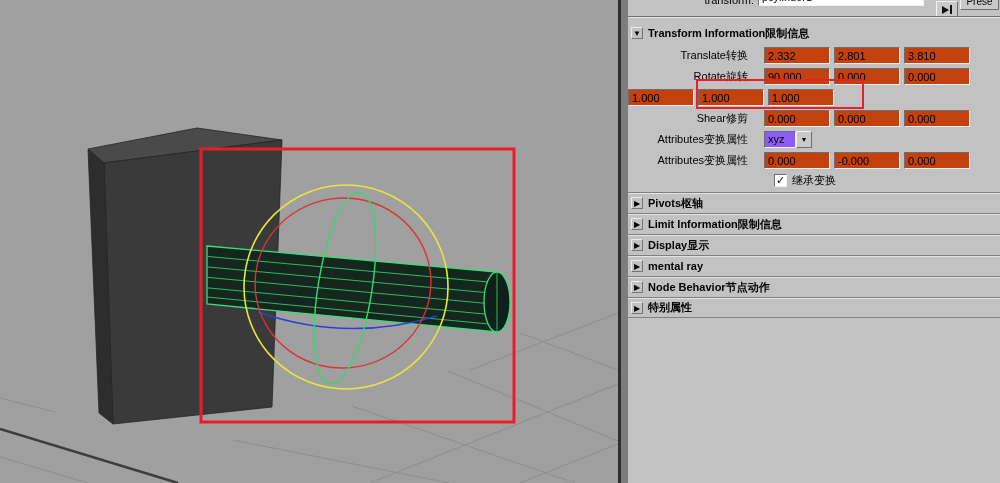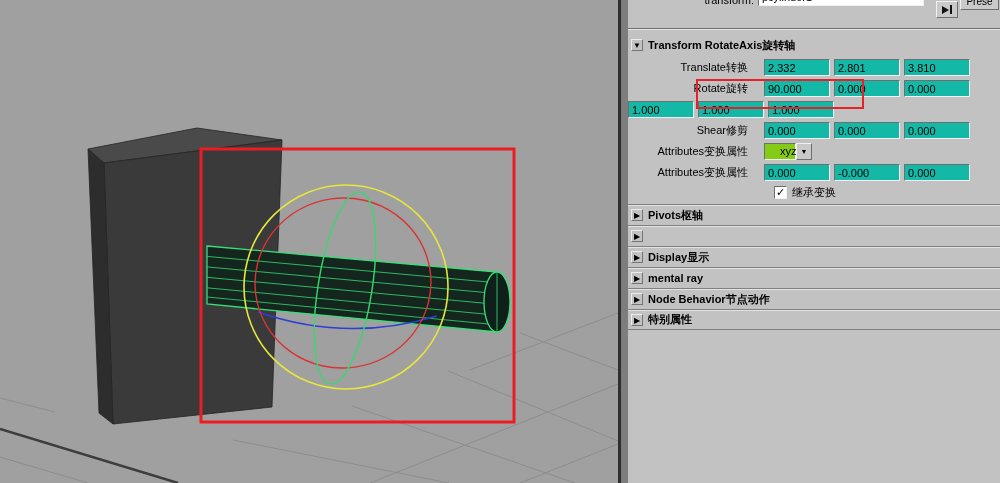--- a/index.html
+++ b/index.html
@@ -10,21 +10,21 @@
   .viewport { position: relative; width: 618px; height: 483px; background: #a0a0a0; flex: none; }
   .viewport svg { display: block; }
 
   
   .divider { width: 10px; height: 483px; flex: none;
              background: linear-gradient(to right, #2e2e2e 0 3px, #7d7d7d 3px 10px); }
 
   
   .panel { position: relative; width: 372px; height: 483px; flex: none; background: #c2c2c2; font-size: 11px; color: #000; }
 
-  .panel-top { position: relative; height: 28px; overflow: hidden; }
+  .panel-top { position: relative; height: 16px; overflow: hidden; }
   .t-label { position: absolute; left: 50px; top: -6px; width: 76px; text-align: right; font-size: 11px; }
   .t-input { position: absolute; left: 130px; top: -13px; width: 166px; height: 19px; background: #fff;
              border: 1px solid; border-color: #6e6e6e #f2f2f2 #f2f2f2 #6e6e6e; font-size: 11px; padding: 0 3px;
              font-family: "Liberation Sans", sans-serif; }
   .icon-btn { position: absolute; left: 308px; top: 1px; width: 22px; height: 17px; background: #c9c9c9;
               border: 1px solid; border-color: #f2f2f2 #6e6e6e #6e6e6e #f2f2f2;
               display: flex; align-items: center; justify-content: center; gap: 1px; cursor: pointer; }
   .arrow-tri { width: 0; height: 0; border-left: 7px solid #111; border-top: 4px solid transparent; border-bottom: 4px solid transparent; }
   .arrow-bar { width: 2px; height: 9px; background: #111; }
   .mini-btn { position: absolute; left: 332px; width: 39px; background: #c9c9c9; font-size: 10px;
@@ -36,25 +36,25 @@
   .hsep { height: 2px; border-top: 1px solid #6f6f6f; border-bottom: 1px solid #e7e7e7; }
 
   .section-header { display: flex; align-items: center; gap: 5px; height: 20px; margin-top: 5px; padding-left: 3px; }
   .arrow-box { width: 12px; height: 12px; flex: none; font-size: 8px; line-height: 11px; text-align: center;
                color: #000; background: #c2c2c2; border: 1px solid; border-color: #ececec #757575 #757575 #ececec; cursor: pointer; }
   .section-title { font-weight: bold; font-size: 11px; white-space: nowrap; }
 
   .rows { margin-top: 2px; }
   .attr-row { display: flex; align-items: center; height: 21px; }
   .attr-label { width: 136px; flex: none; text-align: right; padding-right: 16px; font-size: 11px; white-space: nowrap; }
-  input.num { width: 66px; height: 17px; margin-right: 4px; background: #14b8a6; font-size: 11px; padding: 0 3px;
+  input.num { width: 66px; height: 17px; margin-right: 4px; background: #c2410c; font-size: 11px; padding: 0 3px;
               border: 1px solid; border-color: #6e6e6e #f2f2f2 #f2f2f2 #6e6e6e;
               font-family: "Liberation Sans", sans-serif; }
   .dropdown { display: flex; align-items: center; height: 17px; cursor: pointer; }
-  .dd-value { width: 32px; height: 17px; background: #84cc16; border: 1px solid; padding: 1px 15px 0;
+  .dd-value { width: 32px; height: 17px; background: #8b5cf6; border: 1px solid; padding: 1px 3px 0;
               border-color: #6e6e6e #f2f2f2 #f2f2f2 #6e6e6e; font-size: 11px; }
   .dd-btn { width: 16px; height: 17px; background: #c9c9c9; border: 1px solid;
             border-color: #f2f2f2 #6e6e6e #6e6e6e #f2f2f2; font-size: 7px; line-height: 15px; text-align: center; }
 
   .checkbox-row { display: flex; align-items: center; height: 18px; padding-left: 146px; gap: 5px; }
   .checkbox { width: 13px; height: 13px; flex: none; background: #fff; border: 1px solid;
               border-color: #6e6e6e #f2f2f2 #f2f2f2 #6e6e6e; font-size: 11px; line-height: 11px; text-align: center; cursor: pointer; }
 
   .sections { margin-top: 3px; }
   .collapsed-section { display: flex; align-items: center; gap: 5px; height: 21px; padding-left: 3px;
@@ -127,21 +127,21 @@
         <span class="arrow-bar"></span>
       </button>
       <button class="mini-btn btn-prese">Prese</button>
       <button class="mini-btn btn-show">Show</button>
     </div>
 
     <div class="hsep"></div>
 
     <div class="section-header">
       <span class="arrow-box">▼</span>
-      <span class="section-title">Transform RotateAxis旋转轴</span>
+      <span class="section-title">Transform Information限制信息</span>
     </div>
 
     <div class="rows">
 
       <div class="attr-row">
         <span class="attr-label">Translate转换</span>
         <input class="num" value="2.332" style="">
         <input class="num" value="2.801" style="">
         <input class="num" value="3.810" style="">
       </div>
@@ -189,20 +189,21 @@
       </div>
     </div>
 
     <div class="sections">
       <div class="collapsed-section">
         <span class="arrow-box">▶</span>
         <span class="section-title">Pivots枢轴</span>
       </div>
       <div class="collapsed-section">
         <span class="arrow-box">▶</span>
+        <span class="section-title">Limit Information限制信息</span>
       </div>
       <div class="collapsed-section">
         <span class="arrow-box">▶</span>
         <span class="section-title">Display显示</span>
       </div>
       <div class="collapsed-section">
         <span class="arrow-box">▶</span>
         <span class="section-title">mental ray</span>
       </div>
       <div class="collapsed-section">

